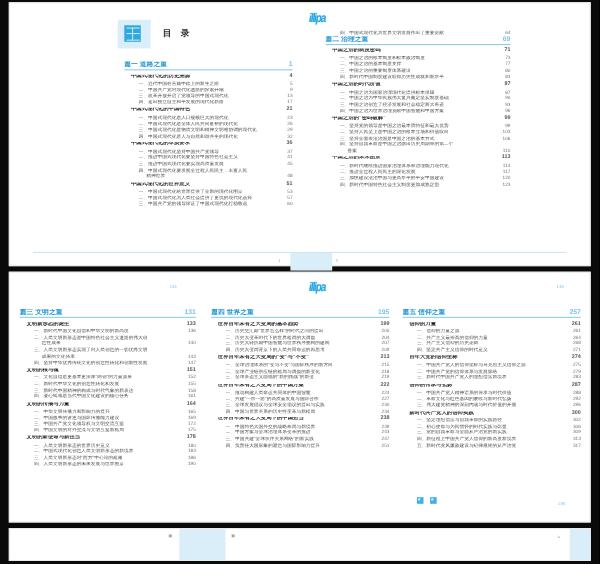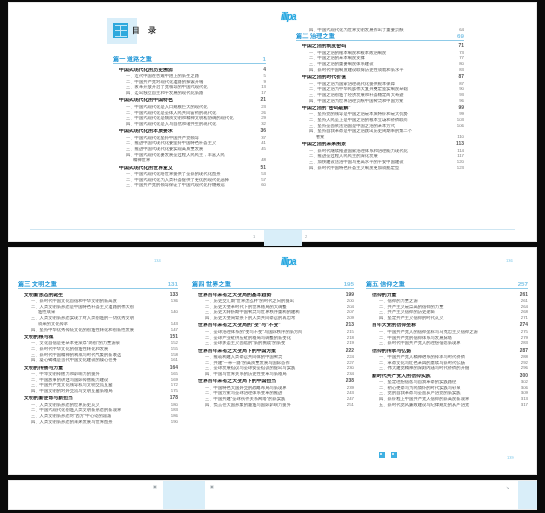--- a/index.html
+++ b/index.html
@@ -25,21 +25,21 @@
     padding-bottom:1px;margin-bottom:3.5px;}
   .h-part .p{color:#7fc4e6;font-weight:bold;}
   .h-sec{color:#1b1b1b;font-weight:bold;font-size:4.9px;margin:3px 0 1.5px 6px;width:calc(100% - 6px);}
   .h-sec .p{color:#555;}
   .h-item{color:#3a3a3a;font-size:4.3px;margin:1.4px 0 0 13px;width:calc(100% - 13px);opacity:.92;}
   .h-item .p{color:#666;}
   .h-cont{color:#3a3a3a;font-size:4.3px;margin:1.4px 0 0 20px;width:calc(100% - 20px);opacity:.92;}
   .h-cont .p{color:#666;}
 
   
-  #toc-head{position:absolute;left:113px;top:23px;display:flex;align-items:center;gap:4px;}
+  #toc-head{position:absolute;left:113px;top:23px;display:flex;align-items:center;gap:20px;}
   .seal{width:15px;height:15px;background:#2fa9dd;position:relative;overflow:hidden;}
   .seal:before{content:"";position:absolute;left:1.5px;top:1.5px;right:1.5px;bottom:1.5px;
     background:
       linear-gradient(#bfe6f7,#bfe6f7) 0 0/100% 1px no-repeat,
       linear-gradient(#bfe6f7,#bfe6f7) 0 50%/100% 1px no-repeat,
       linear-gradient(#bfe6f7,#bfe6f7) 0 100%/100% 1px no-repeat,
       linear-gradient(#bfe6f7,#bfe6f7) 50% 0/1px 100% no-repeat;}
   .seal-bg{position:absolute;left:107px;top:18px;width:30px;height:26px;background:#d9eef9;}
   #toc-title{font-size:8px;color:#2b2b2b;font-weight:bold;letter-spacing:3px;}
 

